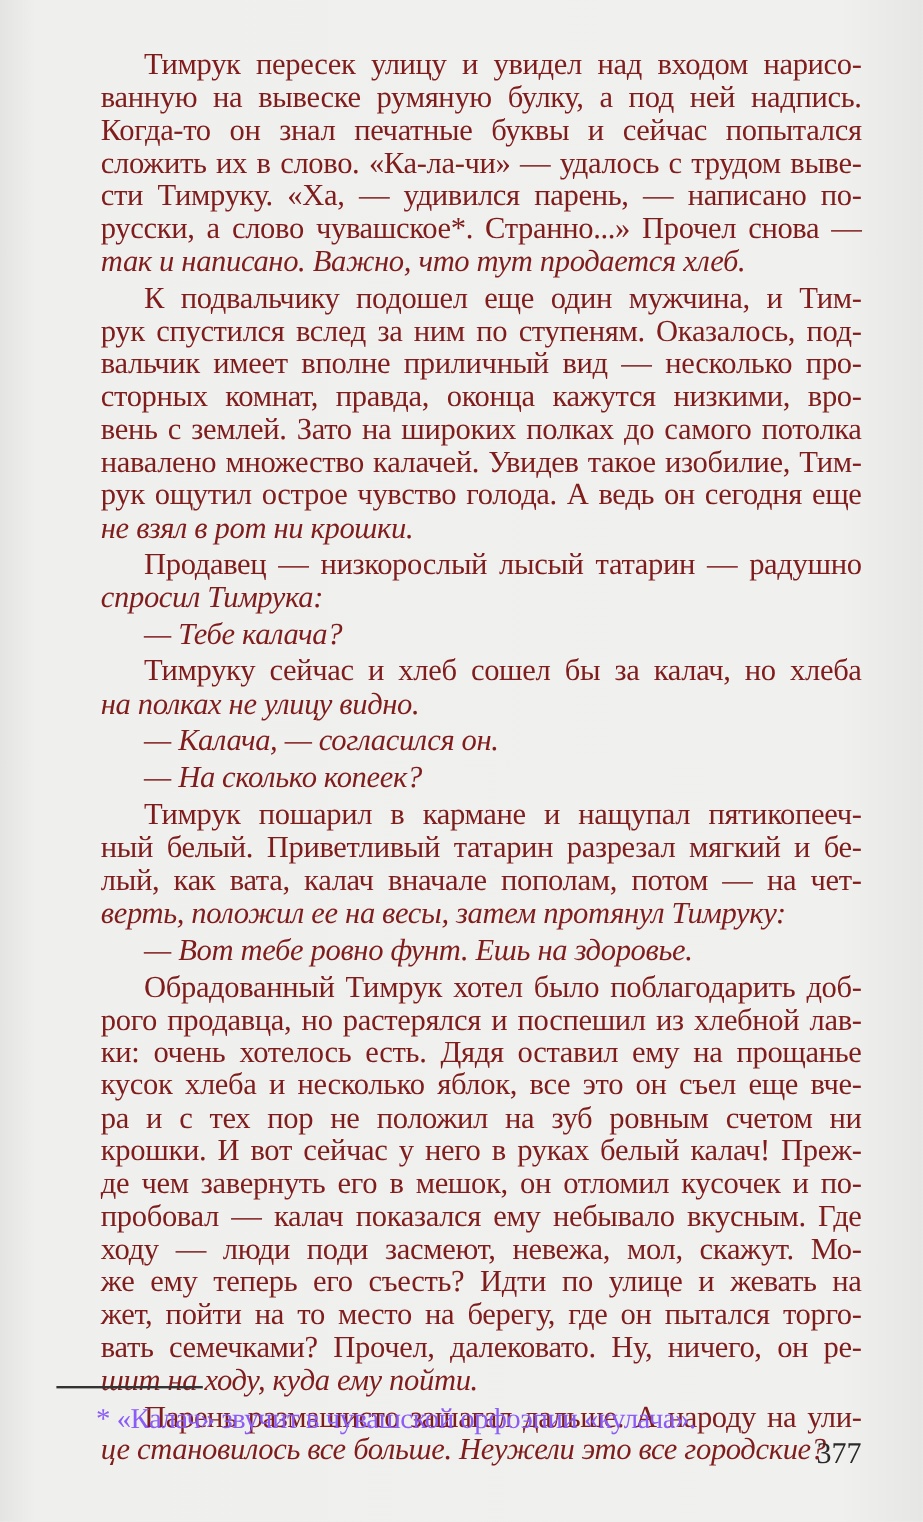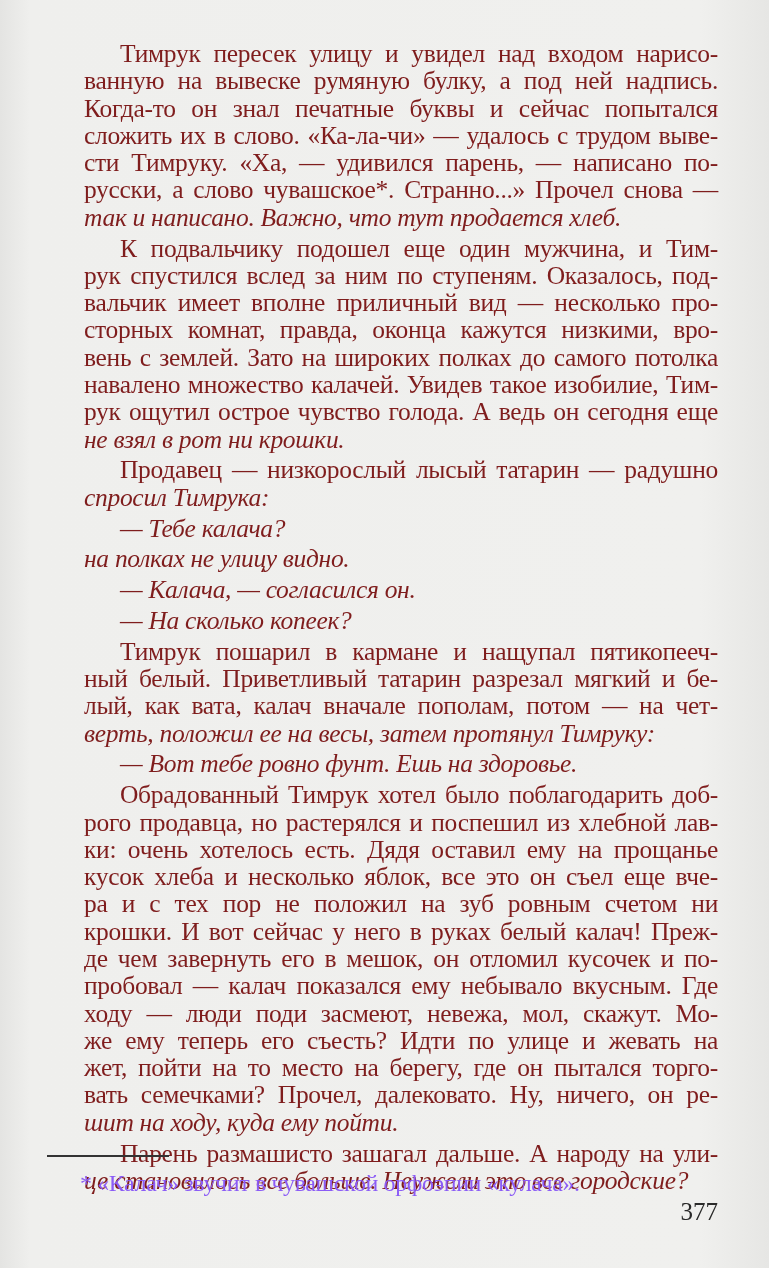--- a/index.html
+++ b/index.html
@@ -96,20 +96,21 @@
       <span class="line last">не взял в рот ни крошки.</span>
     </div>
     <div class="para">
       <span class="line indent">Продавец — низкорослый лысый татарин — радушно</span>
       <span class="line last">спросил Тимрука:</span>
     </div>
     <div class="para">
       <span class="line last indent">— Тебе калача?</span>
     </div>
     <div class="para">
+      <span class="line indent">Тимруку сейчас и хлеб сошел бы за калач, но хлеба</span>
       <span class="line last">на полках не улицу видно.</span>
     </div>
     <div class="para">
       <span class="line last indent">— Калача, — согласился он.</span>
     </div>
     <div class="para">
       <span class="line last indent">— На сколько копеек?</span>
     </div>
     <div class="para">
       <span class="line indent">Тимрук пошарил в кармане и нащупал пятикопееч-</span>

